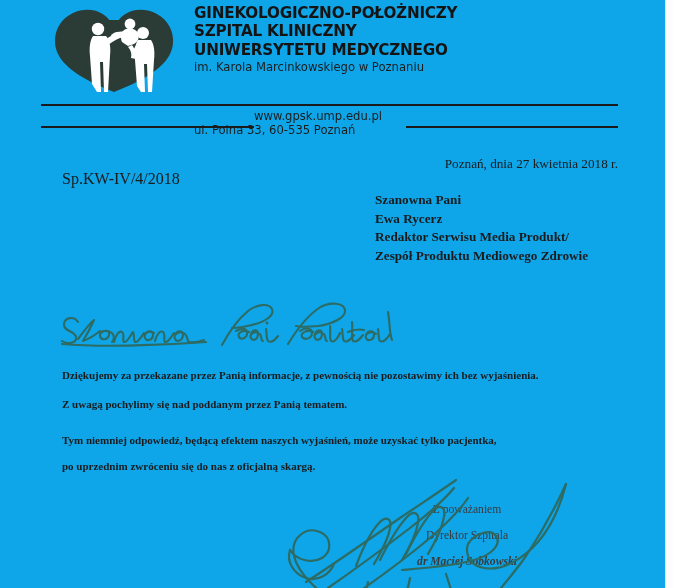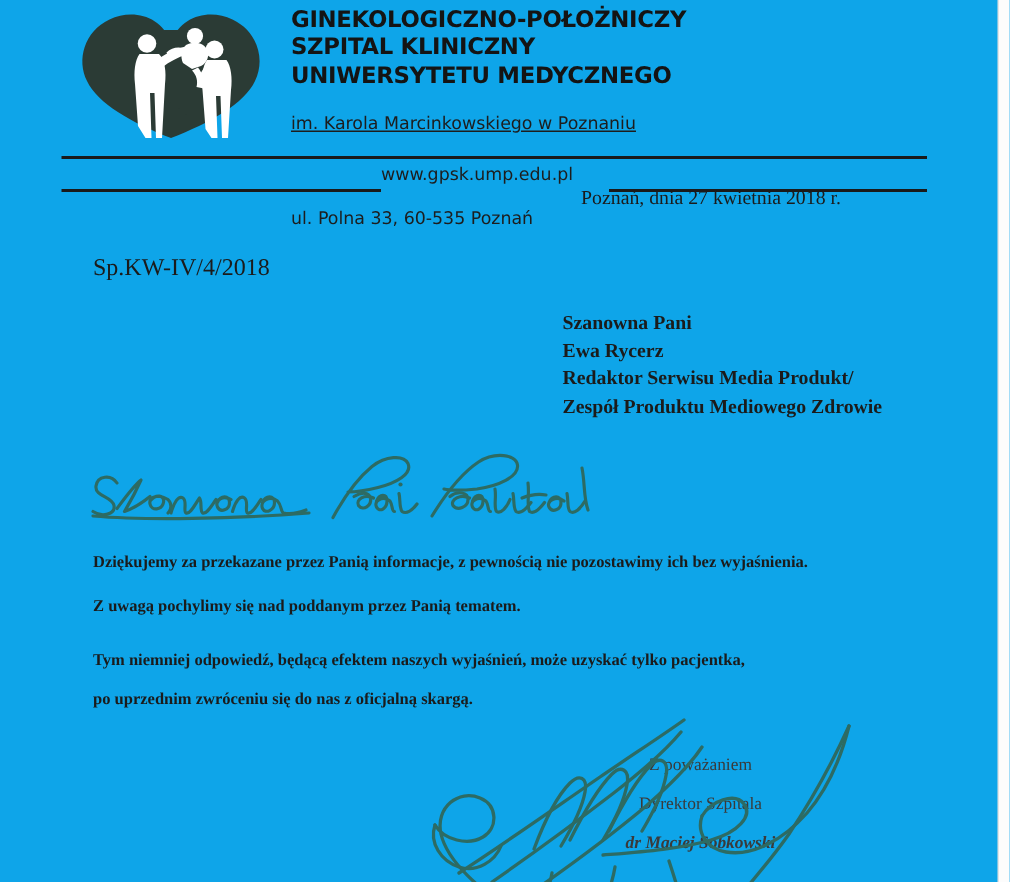--- a/index.html
+++ b/index.html
@@ -57,21 +57,21 @@
     color: #141414;
     white-space: nowrap;
   }
   .org-sub {
     font-size: 11.6px;
     line-height: 15px;
     color: #1d1d1d;
     white-space: nowrap;
     margin-top: 48px;
   }
-  .org-sub.first { margin-top: 16px; text-decoration: underline; }
+  .org-sub.first { margin-top: 1px; }
 
   .contact {
     position: absolute;
     left: 546px;
     top: 6px;
     font-family: "DejaVu Sans", sans-serif;
     font-size: 10.6px;
     line-height: 14.6px;
     color: #1d1d1d;
     white-space: nowrap;
@@ -110,39 +110,39 @@
     font-family: "DejaVu Sans", sans-serif;
     font-size: 11.6px;
     color: #1d1d1d;
     white-space: nowrap;
   }
 
   
   .date {
     position: absolute;
     left: 330px;
-    top: 124px;
+    top: 156px;
     width: 288px;
-    text-align: center;
+    text-align: right;
     font-size: 13.2px;
     white-space: nowrap;
   }
   .ref {
     position: absolute;
     left: 62px;
     top: 170px;
     font-size: 16px;
     white-space: nowrap;
   }
 
   
   .addressee {
     position: absolute;
     left: 375px;
-    top: 206px;
+    top: 191px;
     font-weight: bold;
     font-size: 13.2px;
     line-height: 18.6px;
     white-space: nowrap;
   }
 
   
   .handwriting-salutation {
     position: absolute;
     left: 56px;

